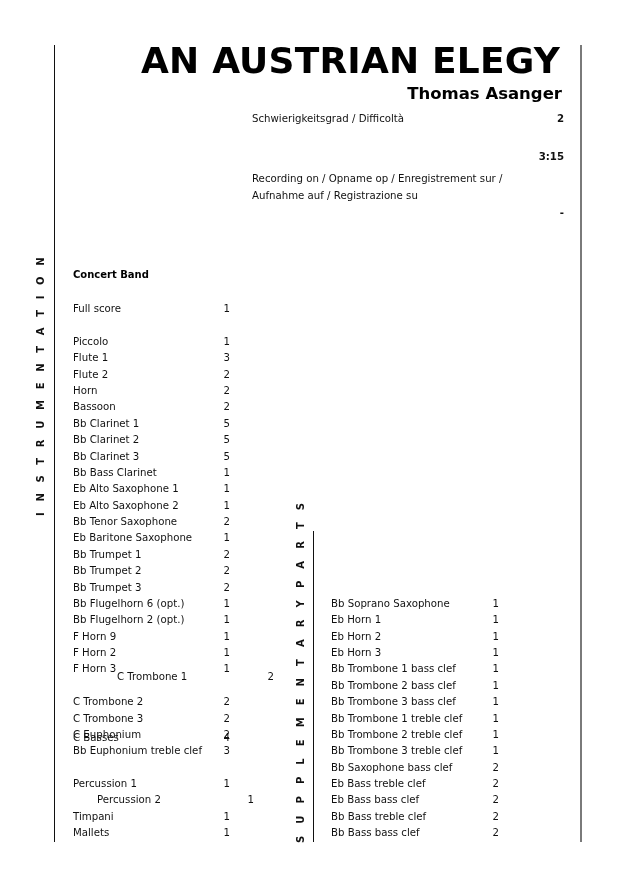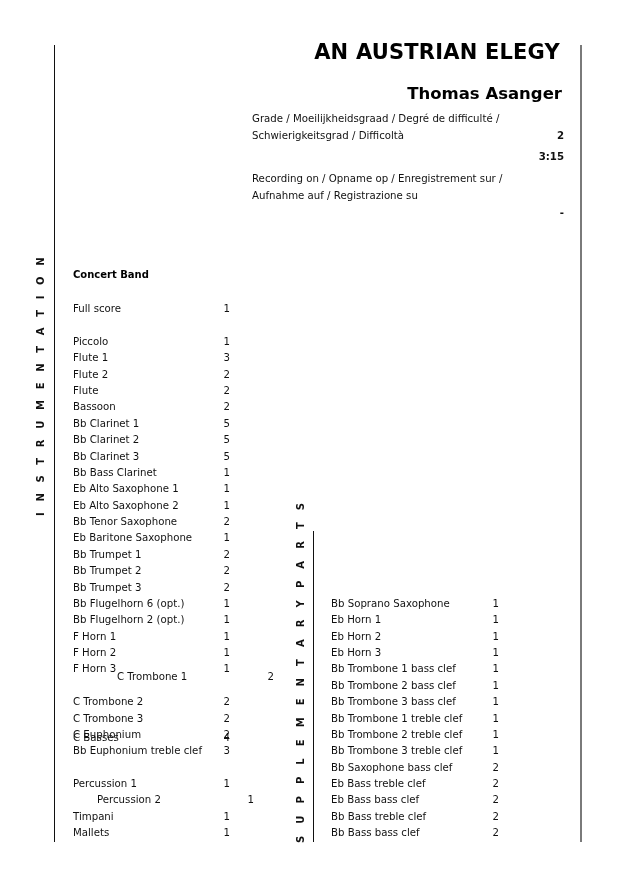--- a/index.html
+++ b/index.html
@@ -1,21 +1,21 @@
 <!DOCTYPE html>
 <html><head>
 <meta charset="utf-8">
 <style>
   html, body { margin:0; padding:0; background:#ffffff; }
   body { width:622px; height:893px; position:relative; overflow:hidden;
          font-family:"DejaVu Sans", sans-serif; color:#111; }
   .vline { position:absolute; width:1px; background:#111; }
   .vline.gray { background:#7a7a7a; width:2px; }
   .title { position:absolute; right:62px; top:40px; font-family:"DejaVu Sans", sans-serif;
-           font-weight:bold; font-size:21px; letter-spacing:0.2px; white-space:nowrap; color:#000; }
+           font-weight:bold; font-size:36px; letter-spacing:0.2px; white-space:nowrap; color:#000; }
   .composer { position:absolute; right:60px; top:84px; font-weight:bold; font-size:16.5px; white-space:nowrap; color:#000; }
   .meta { position:absolute; left:252px; width:312px; font-size:10.2px; line-height:16.5px; color:#111; }
   .meta .val { position:absolute; right:0; font-weight:bold; }
   .vert { position:absolute; transform-origin:left top; transform:rotate(-90deg);
           font-weight:bold; font-size:10px; white-space:nowrap; color:#111; }
   .section-title { position:absolute; left:73px; top:269px; font-weight:bold; font-size:10px; color:#000; }
   .row { position:absolute; font-size:10.2px; line-height:14px; height:14px; white-space:nowrap; }
   .row .name { position:absolute; left:0; }
   .row .qty { position:absolute; text-align:right; }
 </style>
@@ -23,21 +23,20 @@
 <body>
 
 <div class="vline" style="left:54px; top:45px; height:797px;"></div>
 <div class="vline gray" style="left:580px; top:45px; height:797px;"></div>
 <div class="vline" style="left:313px; top:531px; height:311px;"></div>
 
 <div class="title">AN AUSTRIAN ELEGY</div>
 <div class="composer">Thomas Asanger</div>
 
 <div class="meta" style="top:111px;">
-  <div>Grade / Moeilijkheidsgraad / Degré de difficulté /</div>
   <div style="position:relative;">
     <span>Schwierigkeitsgrad / Difficoltà</span>
     <span class="val">2</span>
   </div>
 </div>
 <div class="meta" style="top:149px;">
   <div style="position:relative;">
     <span class="val">3:15</span>
   </div>
 </div>
@@ -66,21 +65,21 @@
     </div>
     <div class="row" style="left: 73px; width: 157px; top: 351.37px;">
       <span class="name">Flute 1</span>
       <span class="qty" style="right:0;">3</span>
     </div>
     <div class="row" style="left: 73px; width: 157px; top: 367.74px;">
       <span class="name">Flute 2</span>
       <span class="qty" style="right:0;">2</span>
     </div>
     <div class="row" style="left: 73px; width: 157px; top: 384.11px;">
-      <span class="name">Flute</span>
+      <span class="name">Horn</span>
       <span class="qty" style="right:0;">2</span>
     </div>
     <div class="row" style="left: 73px; width: 157px; top: 400.48px;">
       <span class="name">Bassoon</span>
       <span class="qty" style="right:0;">2</span>
     </div>
     <div class="row" style="left: 73px; width: 157px; top: 416.85px;">
       <span class="name">Bb Clarinet 1</span>
       <span class="qty" style="right:0;">5</span>
     </div>
@@ -126,21 +125,21 @@
     </div>
     <div class="row" style="left: 73px; width: 157px; top: 596.92px;">
       <span class="name">Bb Flugelhorn 6 (opt.)</span>
       <span class="qty" style="right:0;">1</span>
     </div>
     <div class="row" style="left: 73px; width: 157px; top: 613.29px;">
       <span class="name">Bb Flugelhorn 2 (opt.)</span>
       <span class="qty" style="right:0;">1</span>
     </div>
     <div class="row" style="left: 73px; width: 157px; top: 629.66px;">
-      <span class="name">F Horn 1</span>
+      <span class="name">F Horn 9</span>
       <span class="qty" style="right:0;">1</span>
     </div>
     <div class="row" style="left: 73px; width: 157px; top: 646.03px;">
       <span class="name">F Horn 2</span>
       <span class="qty" style="right:0;">1</span>
     </div>
     <div class="row" style="left: 73px; width: 157px; top: 662px;">
       <span class="name">F Horn 3</span>
       <span class="qty" style="right:0;">1</span>
     </div>

